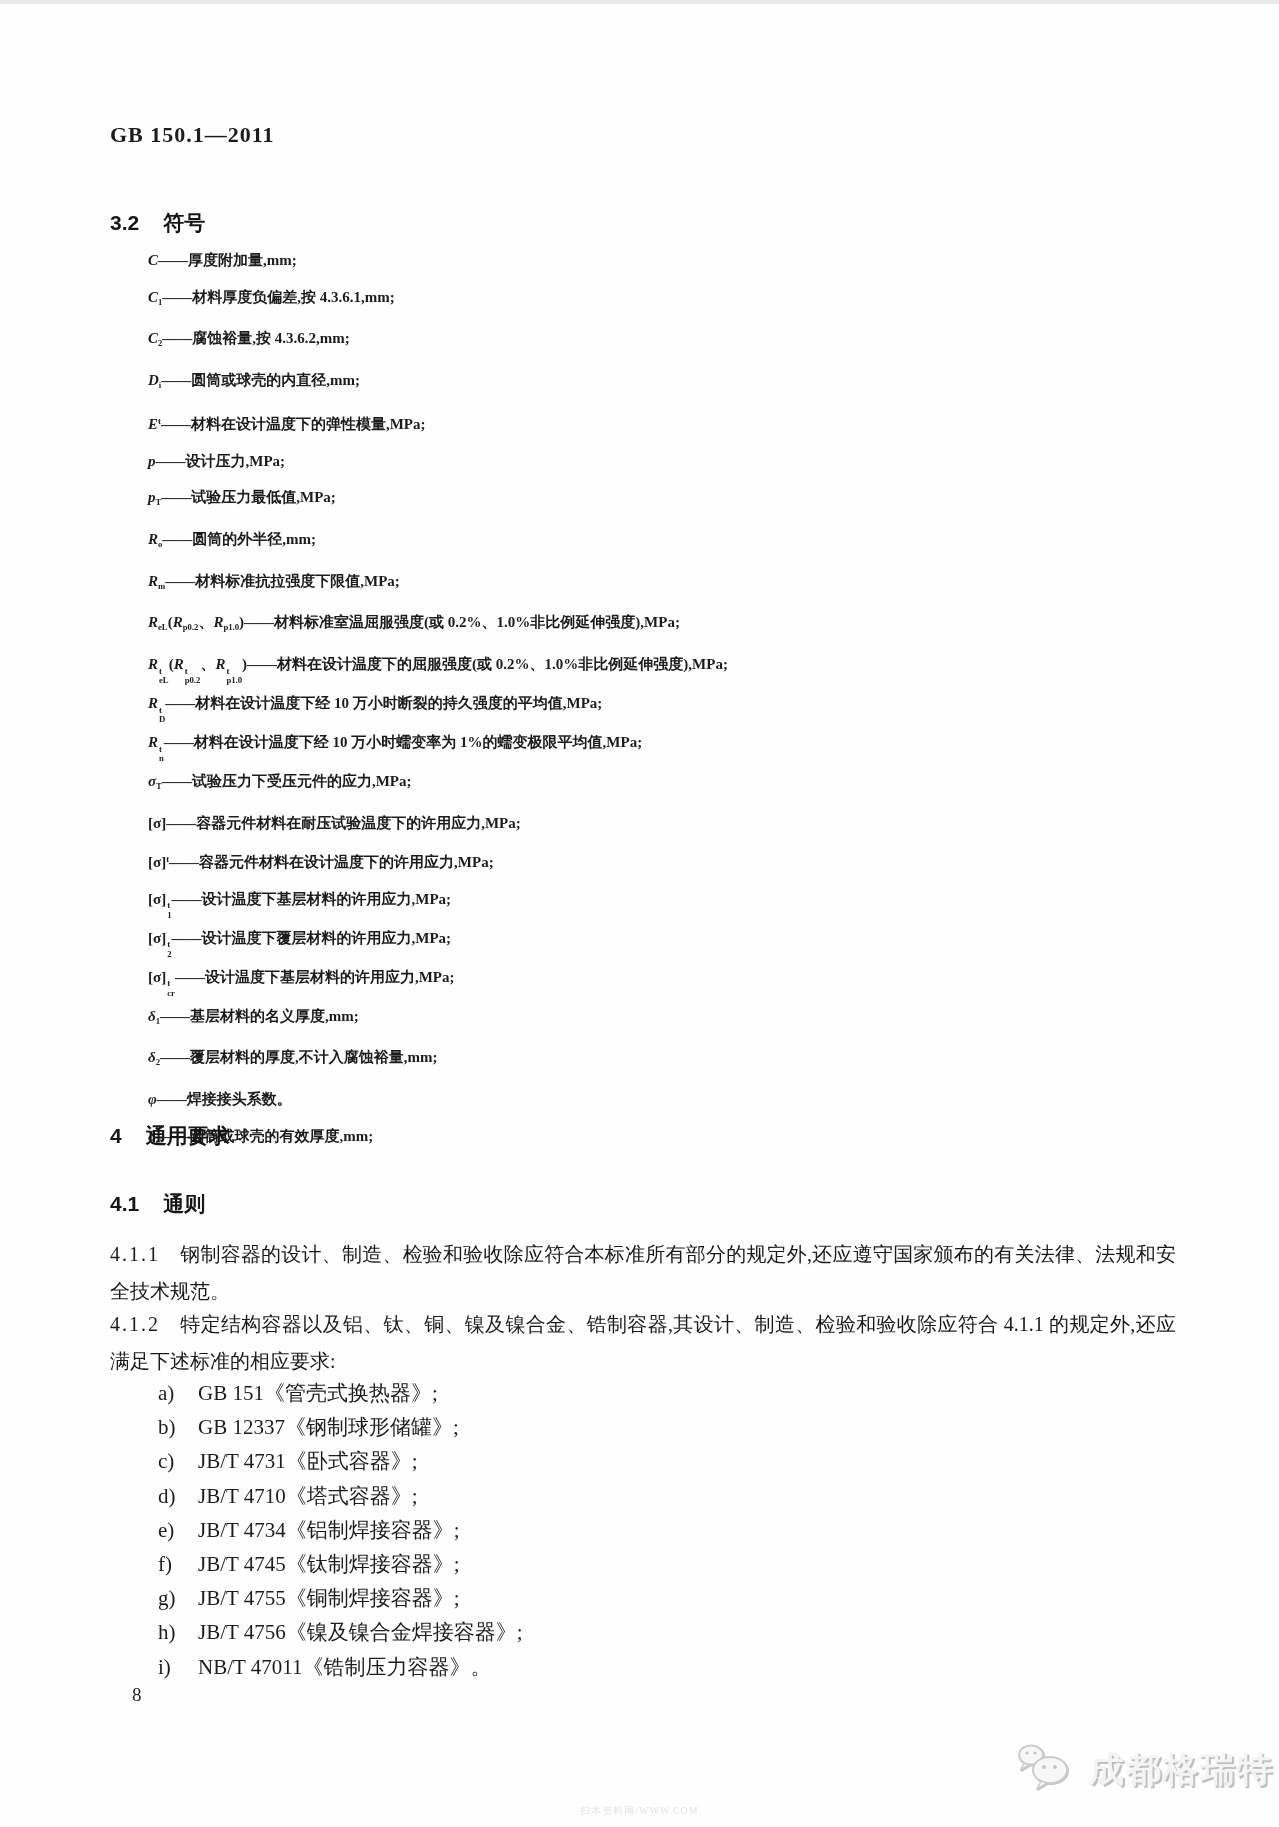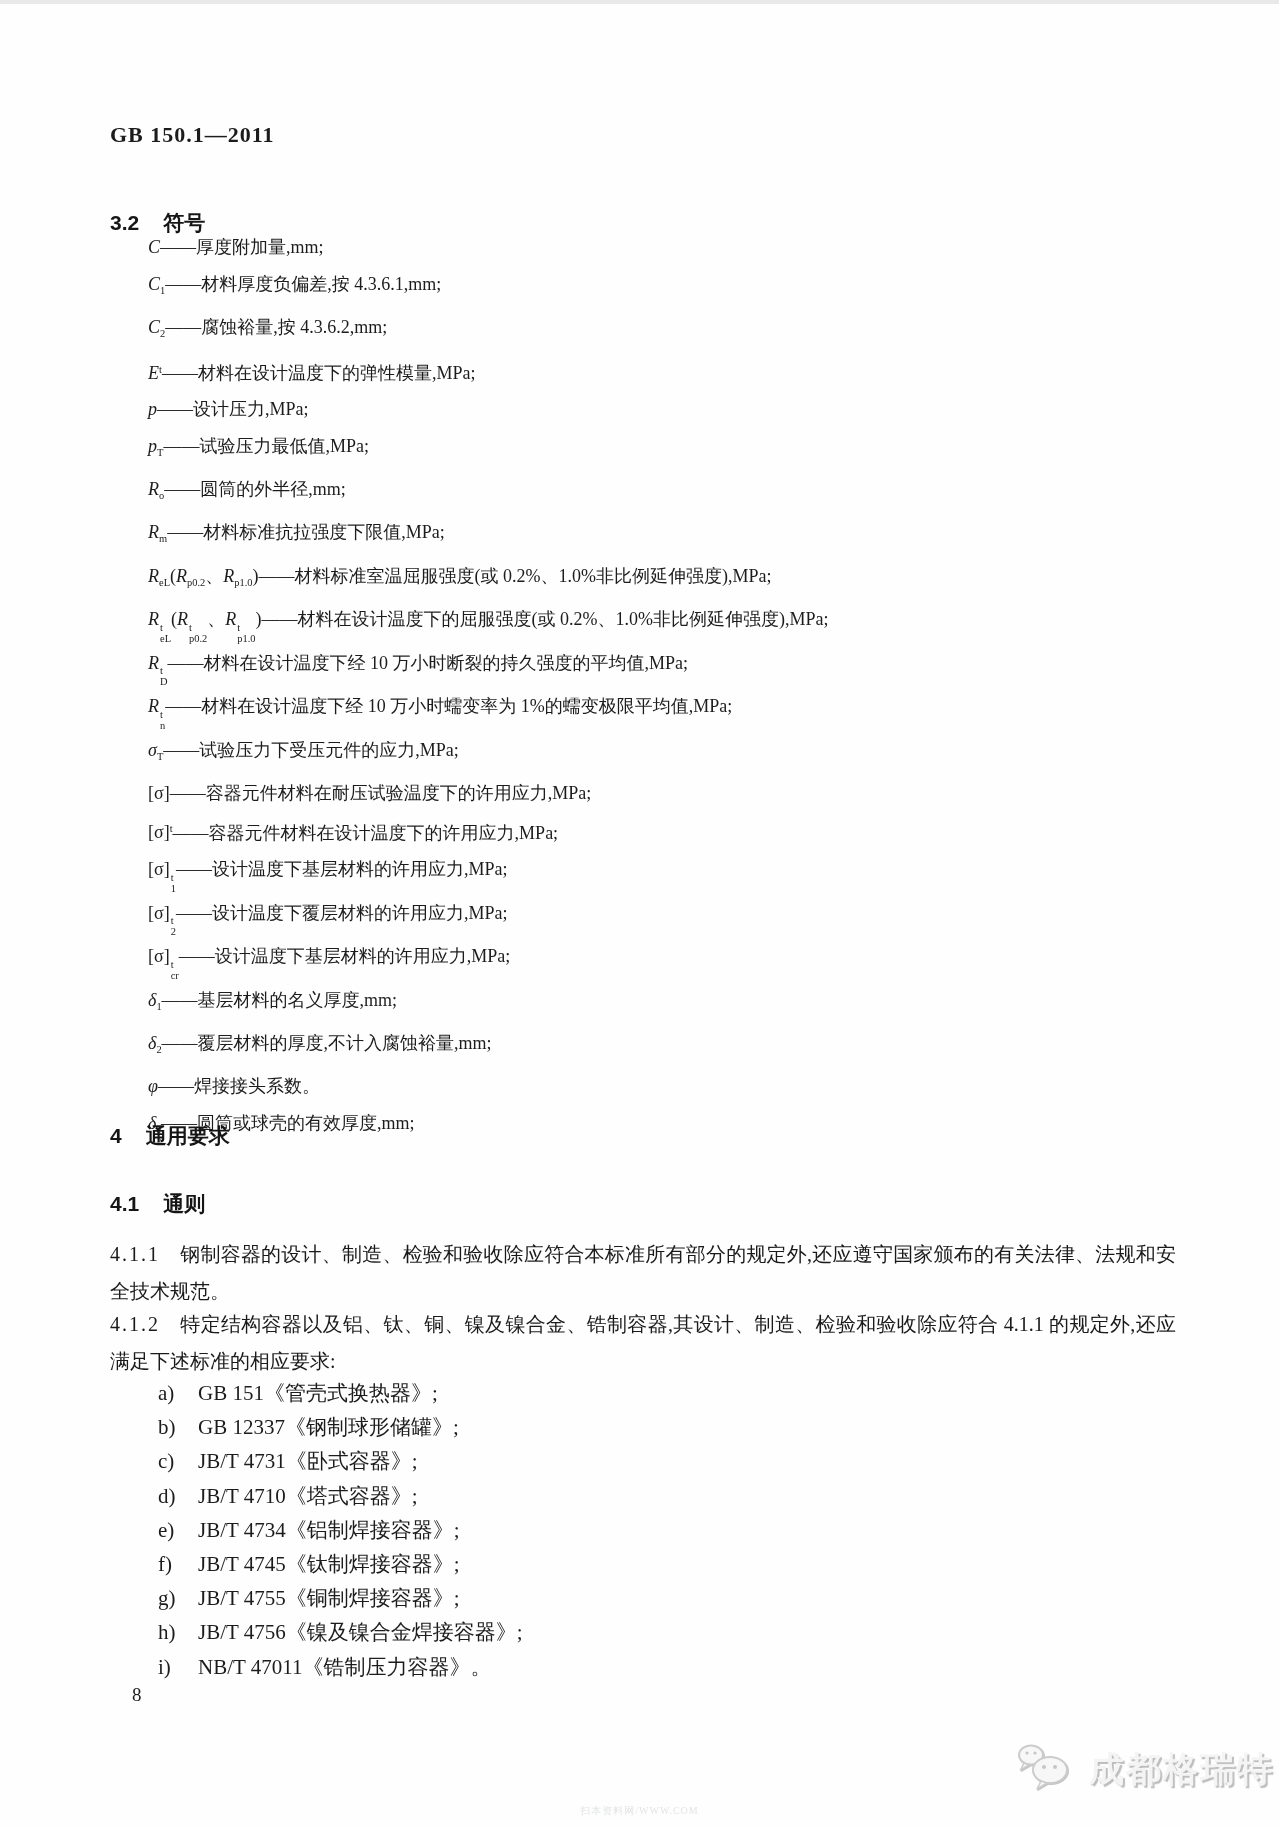--- a/index.html
+++ b/index.html
@@ -3,21 +3,21 @@
 <meta charset="utf-8">
 <style>
   html,body{margin:0;padding:0;background:#e9e9e9;}
   .page{position:relative;width:1279px;height:1827px;background:#fefefe;color:#1c1c1c;
         font-family:"Liberation Serif","DejaVu Serif",serif;overflow:hidden;margin:4px auto;}
   .hdr{position:absolute;left:110px;top:118px;font-size:22px;font-weight:bold;letter-spacing:1px;}
   .h-sec{position:absolute;left:110px;font-family:"Liberation Sans","DejaVu Sans",sans-serif;
          font-weight:bold;font-size:21px;color:#161616;}
   #h32{top:205px;} #h4{top:1118px;} #h41{top:1186px;}
   .h-num{margin-right:24px;}
-  .sym-list{position:absolute;left:148px;top:225px;font-size:18px;}
+  .sym-list{position:absolute;left:148px;top:238px;font-size:15px;font-weight:bold;}
   .sym-row{line-height:36.6px;white-space:nowrap;}
   .sym .it{font-style:italic;}
   .sym sub{font-size:0.58em;vertical-align:-0.35em;font-style:normal;letter-spacing:0;}
   .sym sup{font-size:0.58em;vertical-align:0.55em;font-style:normal;}
   .ss{display:inline-flex;flex-direction:column;align-items:flex-start;font-size:0.58em;
       line-height:1.05;vertical-align:-0.55em;font-style:normal;margin-left:1px;}
   .para{position:absolute;left:110px;width:1066px;font-size:20px;line-height:37px;
         text-align:justify;color:#1a1a1a;}
   #p411{top:1232px;} #p412{top:1302px;}
   .clause-num{letter-spacing:2px;margin-right:20px;}
@@ -41,20 +41,21 @@
   <div class="hdr">GB 150.1—2011</div>
 
   <div class="h-sec" id="h32">
     <span class="h-num">3.2</span><span>符号</span>
   </div>
 
   <div class="sym-list">
       <div class="sym-row"><span class="sym"><span class="it">C</span></span><span class="desc">——厚度附加量,mm;</span></div>
       <div class="sym-row"><span class="sym"><span class="it">C</span><sub>1</sub></span><span class="desc">——材料厚度负偏差,按 4.3.6.1,mm;</span></div>
       <div class="sym-row"><span class="sym"><span class="it">C</span><sub>2</sub></span><span class="desc">——腐蚀裕量,按 4.3.6.2,mm;</span></div>
+      <div class="sym-row"><span class="sym"><span class="it">D</span><sub>i</sub></span><span class="desc">——圆筒或球壳的内直径,mm;</span></div>
       <div class="sym-row"><span class="sym"><span class="it">E</span><sup>t</sup></span><span class="desc">——材料在设计温度下的弹性模量,MPa;</span></div>
       <div class="sym-row"><span class="sym"><span class="it">p</span></span><span class="desc">——设计压力,MPa;</span></div>
       <div class="sym-row"><span class="sym"><span class="it">p</span><sub>T</sub></span><span class="desc">——试验压力最低值,MPa;</span></div>
       <div class="sym-row"><span class="sym"><span class="it">R</span><sub>o</sub></span><span class="desc">——圆筒的外半径,mm;</span></div>
       <div class="sym-row"><span class="sym"><span class="it">R</span><sub>m</sub></span><span class="desc">——材料标准抗拉强度下限值,MPa;</span></div>
       <div class="sym-row"><span class="sym"><span class="it">R</span><sub>eL</sub><span>(</span><span class="it">R</span><sub>p0.2</sub><span>、</span><span class="it">R</span><sub>p1.0</sub><span>)</span></span><span class="desc">——材料标准室温屈服强度(或 0.2%、1.0%非比例延伸强度),MPa;</span></div>
       <div class="sym-row"><span class="sym"><span class="it">R</span><span class="ss">
             <span>t</span>
             <span>eL</span>
           </span><span>(</span><span class="it">R</span><span class="ss">

